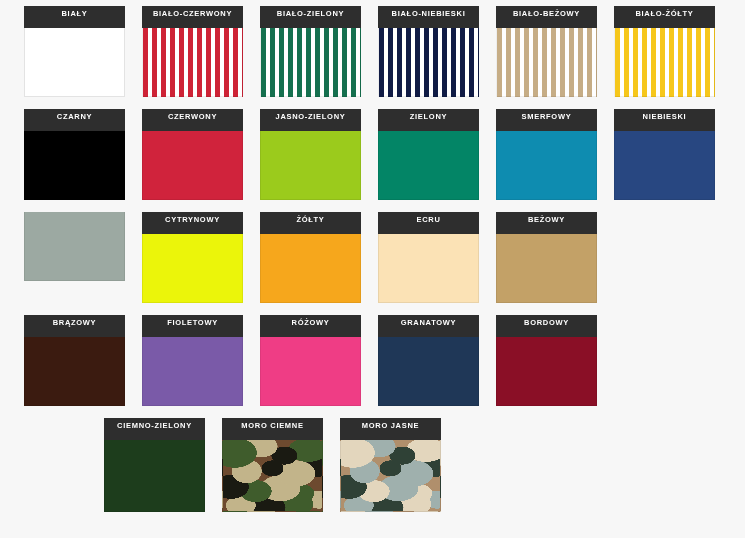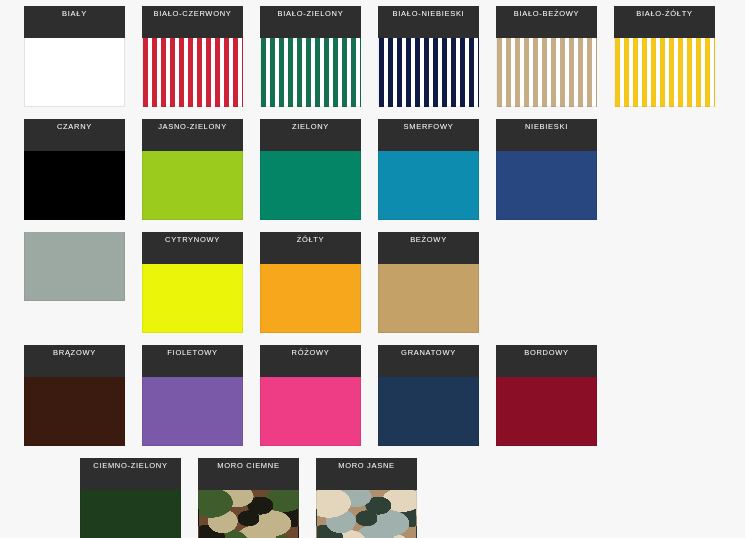--- a/index.html
+++ b/index.html
@@ -21,39 +21,39 @@
     padding: 6px 0 0 0;
   }
   .swatch-row {
     display: flex;
     justify-content: flex-start;
     padding-left: 24px;
     margin-bottom: 12px;
     box-sizing: border-box;
   }
   .swatch-row.row-bottom {
-    padding-left: 80px;
+    padding-left: 104px;
     border-radius: 13px;
   }
   .swatch-cell {
     width: 101px;
     margin-right: 17px;
     box-sizing: border-box;
   }
   .swatch-cell:last-child { margin-right: 12px; }
 
   .swatch-label {
     background: #2e2e2e;
     color: #ffffff;
     font-size: 7.5px;
-    font-weight: normal;
+    font-weight: bold;
     letter-spacing: 0.7px;
     text-align: center;
     line-height: 16px;
-    height: 32px;
+    height: 22px;
     white-space: nowrap;
     overflow: hidden;
     text-transform: uppercase;
     font-family: "Liberation Sans", sans-serif;
   }
   .swatch-color {
     height: 69px;
     width: 101px;
     box-sizing: border-box;
     border: 1px solid rgba(0,0,0,0.07);
@@ -96,20 +96,24 @@
         <div class="swatch-label">BIAŁO-ŻÓŁTY</div>
         <div class="swatch-color" style="background: repeating-linear-gradient(90deg, rgb(246, 199, 27) 0px, rgb(246, 199, 27) 5px, rgb(255, 255, 255) 5px, rgb(255, 255, 255) 9px);"></div>
       </div>
     </div>
     <div class="swatch-row">
       <div class="swatch-cell">
         <div class="swatch-label">CZARNY</div>
         <div class="swatch-color" style="background: rgb(0, 0, 0);"></div>
       </div>
       <div class="swatch-cell">
+        <div class="swatch-label">CZERWONY</div>
+        <div class="swatch-color" style="background: rgb(208, 35, 60);"></div>
+      </div>
+      <div class="swatch-cell">
         <div class="swatch-label">JASNO-ZIELONY</div>
         <div class="swatch-color" style="background: rgb(155, 203, 28);"></div>
       </div>
       <div class="swatch-cell">
         <div class="swatch-label">ZIELONY</div>
         <div class="swatch-color" style="background: rgb(3, 133, 102);"></div>
       </div>
       <div class="swatch-cell">
         <div class="swatch-label">SMERFOWY</div>
         <div class="swatch-color" style="background: rgb(14, 140, 176);"></div>
@@ -123,20 +127,24 @@
       <div class="swatch-cell">
         <div class="swatch-color" style="background: rgb(156, 169, 162);"></div>
       </div>
       <div class="swatch-cell">
         <div class="swatch-label">CYTRYNOWY</div>
         <div class="swatch-color" style="background: rgb(235, 245, 10);"></div>
       </div>
       <div class="swatch-cell">
         <div class="swatch-label">ŻÓŁTY</div>
         <div class="swatch-color" style="background: rgb(246, 167, 28);"></div>
+      </div>
+      <div class="swatch-cell">
+        <div class="swatch-label">ECRU</div>
+        <div class="swatch-color" style="background: rgb(251, 226, 181);"></div>
       </div>
       <div class="swatch-cell">
         <div class="swatch-label">BEŻOWY</div>
         <div class="swatch-color" style="background: rgb(195, 161, 103);"></div>
       </div>
     </div>
     <div class="swatch-row">
       <div class="swatch-cell">
         <div class="swatch-label">BRĄZOWY</div>
         <div class="swatch-color" style="background: rgb(59, 27, 16);"></div>

